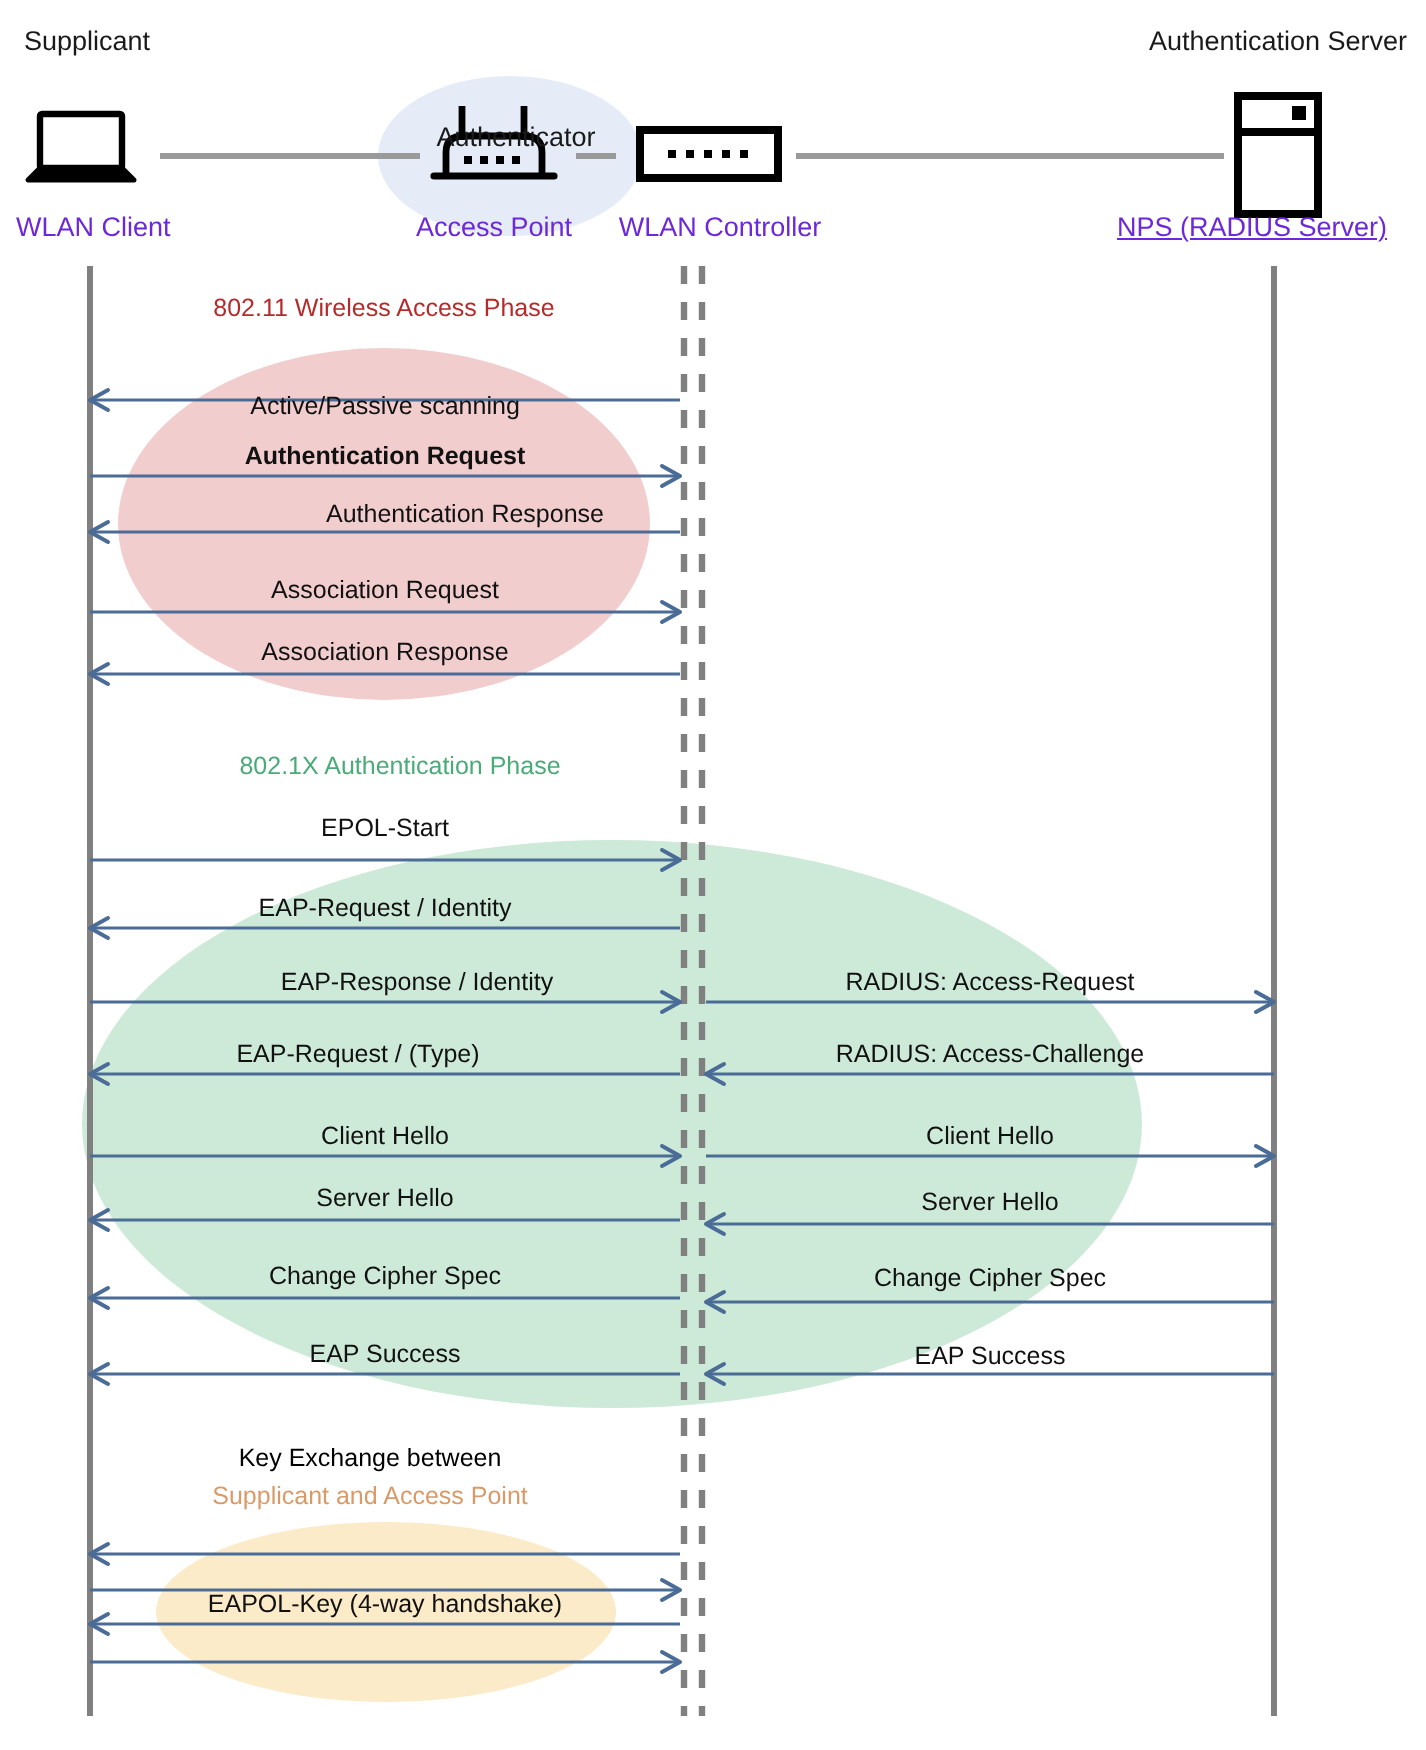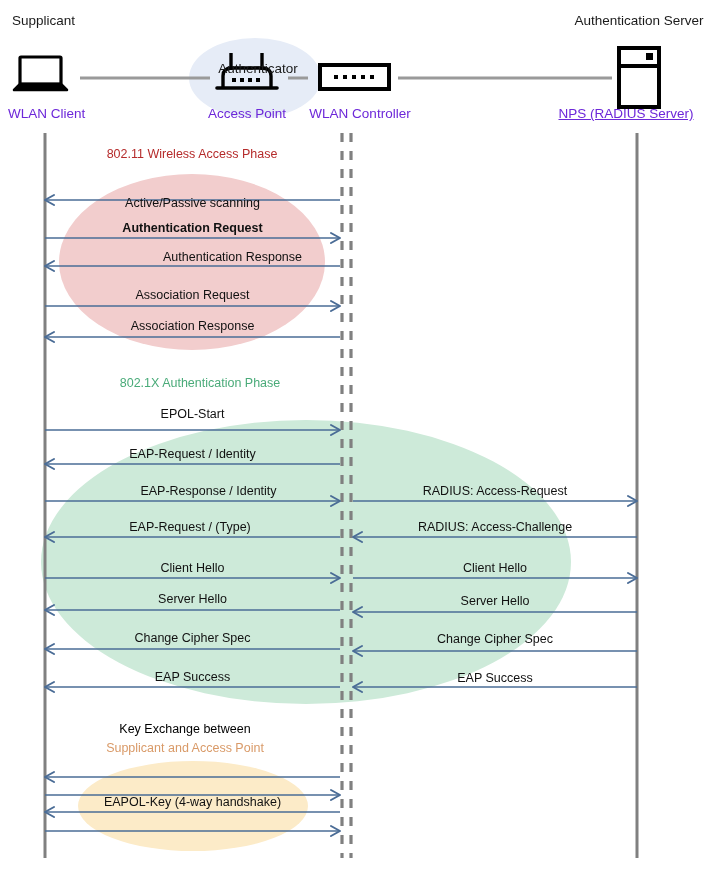--- a/index.html
+++ b/index.html
@@ -186,21 +186,21 @@
   <div id="msg-label-group">
       <div class="msg-label" style="left: 192.5px; top: 184px; margin-top: 12px;">Active/Passive scanning</div>
       <div class="msg-label" style="left: 192.5px; top: 221px; font-weight: bold;">Authentication Request</div>
       <div class="msg-label" style="left: 192.5px; top: 250px; margin-left: 40px;">Authentication Response</div>
       <div class="msg-label" style="left: 192.5px; top: 288px;">Association Request</div>
       <div class="msg-label" style="left: 192.5px; top: 319px;">Association Response</div>
       <div class="msg-label" style="left: 192.5px; top: 407px;">EPOL-Start</div>
       <div class="msg-label" style="left: 192.5px; top: 447px;">EAP-Request / Identity</div>
       <div class="msg-label" style="left: 192.5px; top: 484px; margin-left: 16px;">EAP-Response / Identity</div>
       <div class="msg-label" style="left: 495px; top: 484px;">RADIUS: Access-Request</div>
-      <div class="msg-label" style="left: 190px; top: 520px;">EAP-Request / (Type)</div>
+      <div class="msg-label" style="left: 179px; top: 520px;">EAP-Request / (Type)</div>
       <div class="msg-label" style="left: 495px; top: 520px;">RADIUS: Access-Challenge</div>
       <div class="msg-label" style="left: 192.5px; top: 561px;">Client Hello</div>
       <div class="msg-label" style="left: 495px; top: 561px;">Client Hello</div>
       <div class="msg-label" style="left: 192.5px; top: 592px;">Server Hello</div>
       <div class="msg-label" style="left: 495px; top: 594px;">Server Hello</div>
       <div class="msg-label" style="left: 192.5px; top: 631px;">Change Cipher Spec</div>
       <div class="msg-label" style="left: 495px; top: 632px;">Change Cipher Spec</div>
       <div class="msg-label" style="left: 192.5px; top: 670px;">EAP Success</div>
       <div class="msg-label" style="left: 495px; top: 671px;">EAP Success</div>
       <div class="msg-label" style="left: 192.5px; top: 795px;">EAPOL-Key (4-way handshake)</div>

